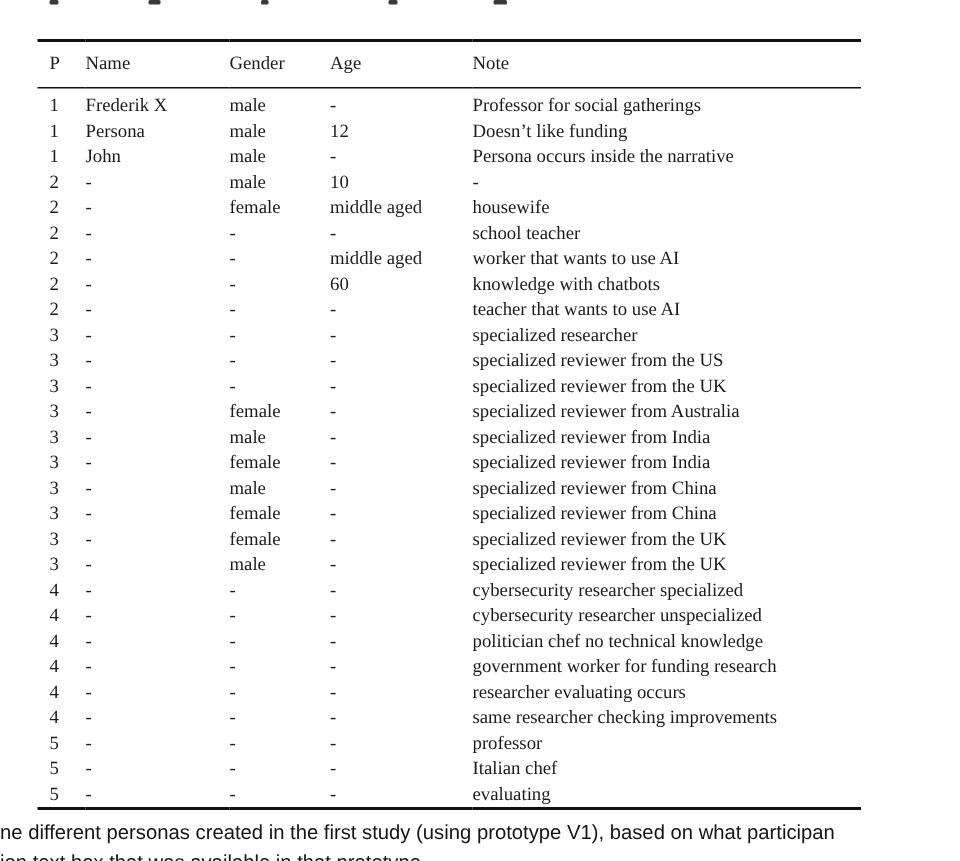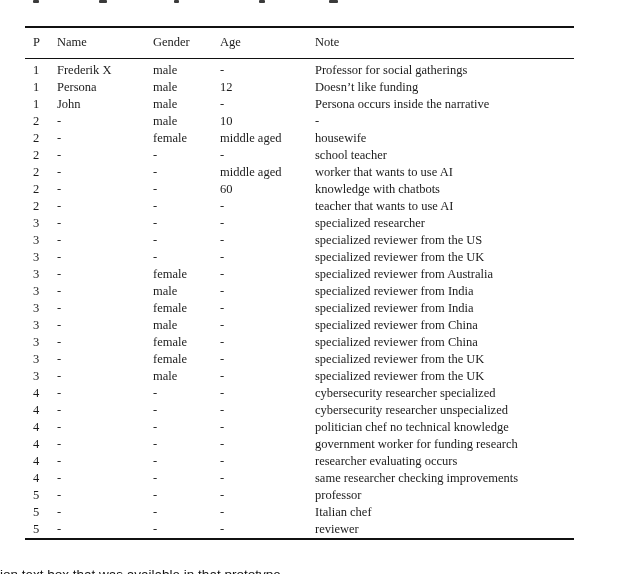--- a/index.html
+++ b/index.html
@@ -283,21 +283,22 @@
     <td>-</td>
     <td>-</td>
     <td>-</td>
     <td>Italian chef</td>
   </tr>
           <tr>
     <td class="col-p">5</td>
     <td>-</td>
     <td>-</td>
     <td>-</td>
-    <td>reviewer</td>
+    <td>evaluating</td>
   </tr>
         </tbody>
     </table>
   </div>
 
+  <div class="caption caption-line-1">ne different personas created in the first study (using prototype V1), based on what participan</div>
   <div class="caption caption-line-2">ion text box that was available in that prototype.</div>
 
 </div>
 
 </body></html>

